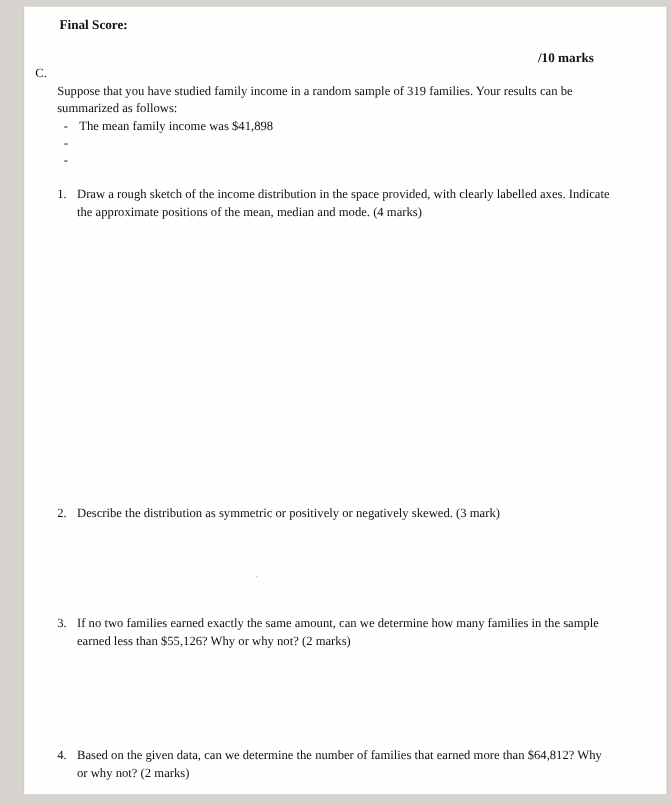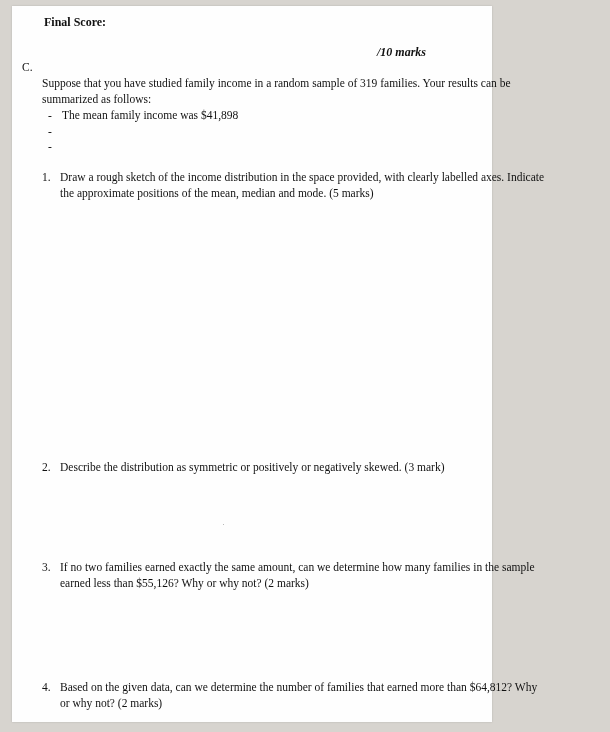--- a/index.html
+++ b/index.html
@@ -8,44 +8,43 @@
   }
   body {
     width: 610px;
     height: 732px;
     background: #d7d4cf;
     font-family: "Liberation Serif", "DejaVu Serif", serif;
     overflow: hidden;
   }
   .page {
     position: absolute;
-    left: 12px;
+    left: 22px;
     top: 6px;
-    width: 480px;
+    width: 584px;
     height: 716px;
     background: #fefefe;
     box-shadow: 0 0 2px rgba(0,0,0,0.15);
     color: #111;
     font-size: 11.5px;
     line-height: 1.35;
   }
   .final-score {
     position: absolute;
     left: 32px;
     top: 8px;
     font-weight: bold;
     font-size: 12px;
   }
   .marks-total {
     position: absolute;
     right: 66px;
     top: 38px;
     font-weight: bold;
     font-size: 12px;
-    font-style: italic;
   }
   .section {
     position: absolute;
     left: 10px;
     top: 54px;
     width: 520px;
     display: flex;
   }
   .section-label {
     width: 20px;
@@ -116,21 +115,21 @@
     <div class="bullet-row">
       <span class="bullet-dash">-</span>
     </div>
     <div class="bullet-row">
       <span class="bullet-dash">-</span>
     </div>
   </div>
 
   <div class="question q1">
     <span class="q-number">1.</span>
-    <span class="q-text">Draw a rough sketch of the income distribution in the space provided, with clearly labelled axes. Indicate the approximate positions of the mean, median and mode. (5 marks)</span>
+    <span class="q-text">Draw a rough sketch of the income distribution in the space provided, with clearly labelled axes. Indicate the approximate positions of the mean, median and mode. (4 marks)</span>
   </div>
 
   <div class="question q2">
     <span class="q-number">2.</span>
     <span class="q-text">Describe the distribution as symmetric or positively or negatively skewed. (3 mark)</span>
   </div>
 
   <div class="artifact-dot">·</div>
 
   <div class="question q3">

